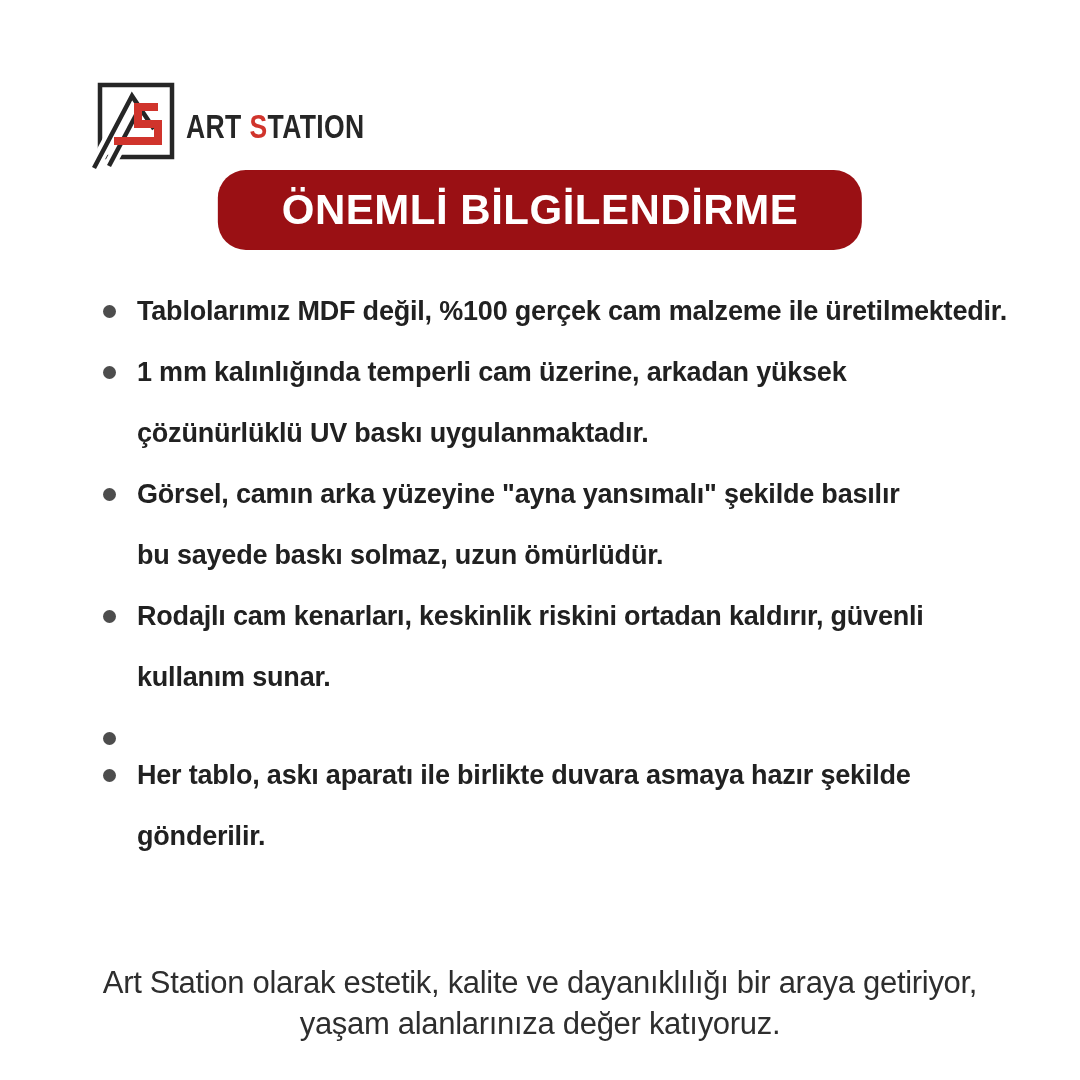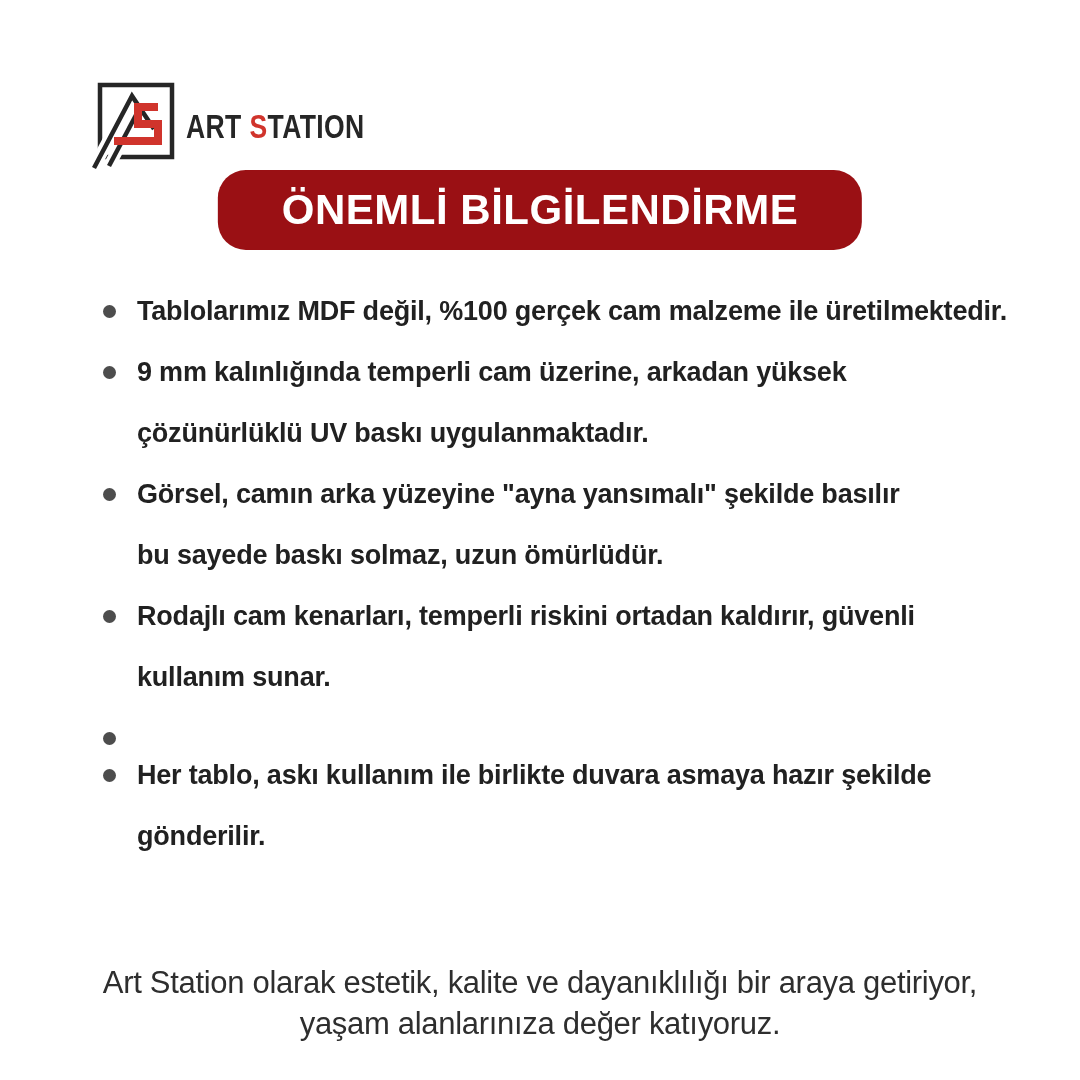--- a/index.html
+++ b/index.html
@@ -112,39 +112,39 @@
     <span>ÖNEMLİ BİLGİLENDİRME</span>
   </div>
 
   <ul class="bullets">
     <li class="bullet">
       <span class="dot"></span>
       <span class="bullet-text">Tablolarımız MDF değil, %100 gerçek cam malzeme ile üretilmektedir.</span>
     </li>
     <li class="bullet">
       <span class="dot"></span>
-      <span class="bullet-text">9 mm kalınlığında temperli cam üzerine, arkadan yüksek
+      <span class="bullet-text">1 mm kalınlığında temperli cam üzerine, arkadan yüksek
 çözünürlüklü UV baskı uygulanmaktadır.</span>
     </li>
     <li class="bullet">
       <span class="dot"></span>
       <span class="bullet-text">Görsel, camın arka yüzeyine "ayna yansımalı" şekilde basılır
 bu sayede baskı solmaz, uzun ömürlüdür.</span>
     </li>
     <li class="bullet">
       <span class="dot"></span>
-      <span class="bullet-text">Rodajlı cam kenarları, temperli riskini ortadan kaldırır, güvenli
+      <span class="bullet-text">Rodajlı cam kenarları, keskinlik riskini ortadan kaldırır, güvenli
 kullanım sunar.</span>
     </li>
     <li class="bullet">
       <span class="dot"></span>
     </li>
     <li class="bullet">
       <span class="dot"></span>
-      <span class="bullet-text">Her tablo, askı kullanım ile birlikte duvara asmaya hazır şekilde
+      <span class="bullet-text">Her tablo, askı aparatı ile birlikte duvara asmaya hazır şekilde
 gönderilir.</span>
     </li>
   </ul>
 
   <footer class="footer">
     <p>Art Station olarak estetik, kalite ve dayanıklılığı bir araya getiriyor,
 yaşam alanlarınıza değer katıyoruz.</p>
   </footer>
 
 </div>

